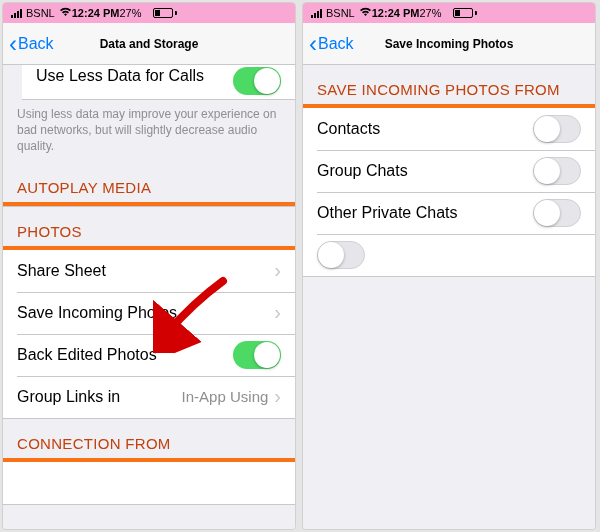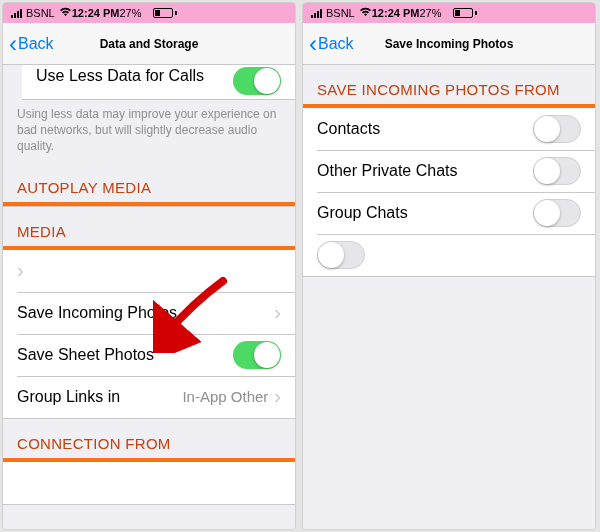--- a/index.html
+++ b/index.html
@@ -193,41 +193,42 @@
         <div class="row-left">Use Less Data for Calls</div>
         <div class="toggle on"></div>
       </div>
     </div>
     <div class="section-footer">Using less data may improve your experience on bad networks, but will slightly decrease audio quality.</div>
 
     <div class="section-header">AUTOPLAY MEDIA</div>
     <div class="group">
     </div>
 
-    <div class="section-header">MEDIA</div>
+    <div class="section-header">PHOTOS</div>
     <div class="group">
       <div class="row">
+        <div class="row-left">Share Sheet</div>
         <div class="row-right">
             <span class="chevron">›</span>
           </div>
       </div>
       <div class="row">
         <div class="row-left">Save Incoming Photos</div>
         <div class="row-right">
             <span class="chevron">›</span>
           </div>
       </div>
       <div class="row">
-        <div class="row-left">Save Sheet Photos</div>
+        <div class="row-left">Back Edited Photos</div>
         <div class="toggle on"></div>
       </div>
       <div class="row">
         <div class="row-left">Group Links in</div>
         <div class="row-right">
-          <span>In-App Other</span>
+          <span>In-App Using</span>
           <span class="chevron">›</span>
         </div>
       </div>
     </div>
 
     <div class="section-header">CONNECTION FROM</div>
     <div class="group">
       <div class="row">
         
         
@@ -280,25 +281,25 @@
     <div class="nav-title">Save Incoming Photos</div>
   </div>
   <div class="content">
     <div class="section-header">SAVE INCOMING PHOTOS FROM</div>
     <div class="group">
       <div class="row">
         <div class="row-left">Contacts</div>
         <div class="toggle off"></div>
       </div>
       <div class="row">
+        <div class="row-left">Group Chats</div>
+        <div class="toggle off"></div>
+      </div>
+      <div class="row">
         <div class="row-left">Other Private Chats</div>
         <div class="toggle off"></div>
       </div>
       <div class="row">
-        <div class="row-left">Group Chats</div>
         <div class="toggle off"></div>
       </div>
-      <div class="row">
-        <div class="toggle off"></div>
-      </div>
     </div>
   </div>
 </div>
 
 </body></html>

